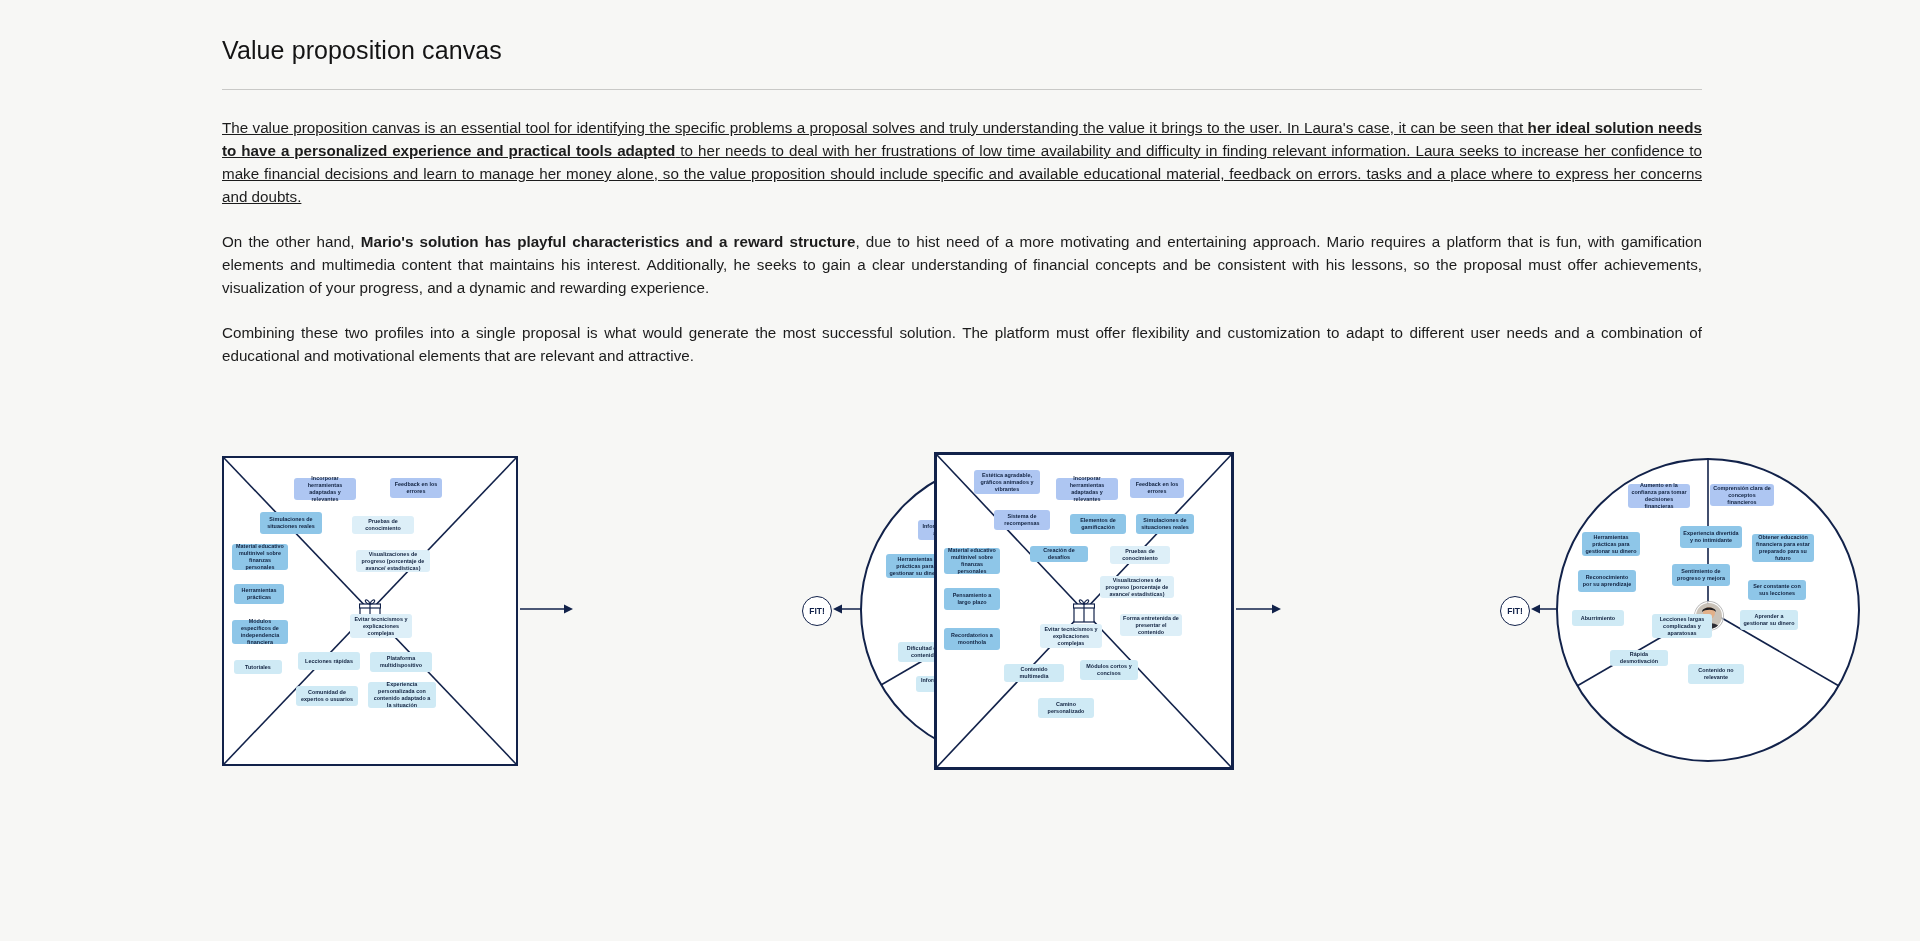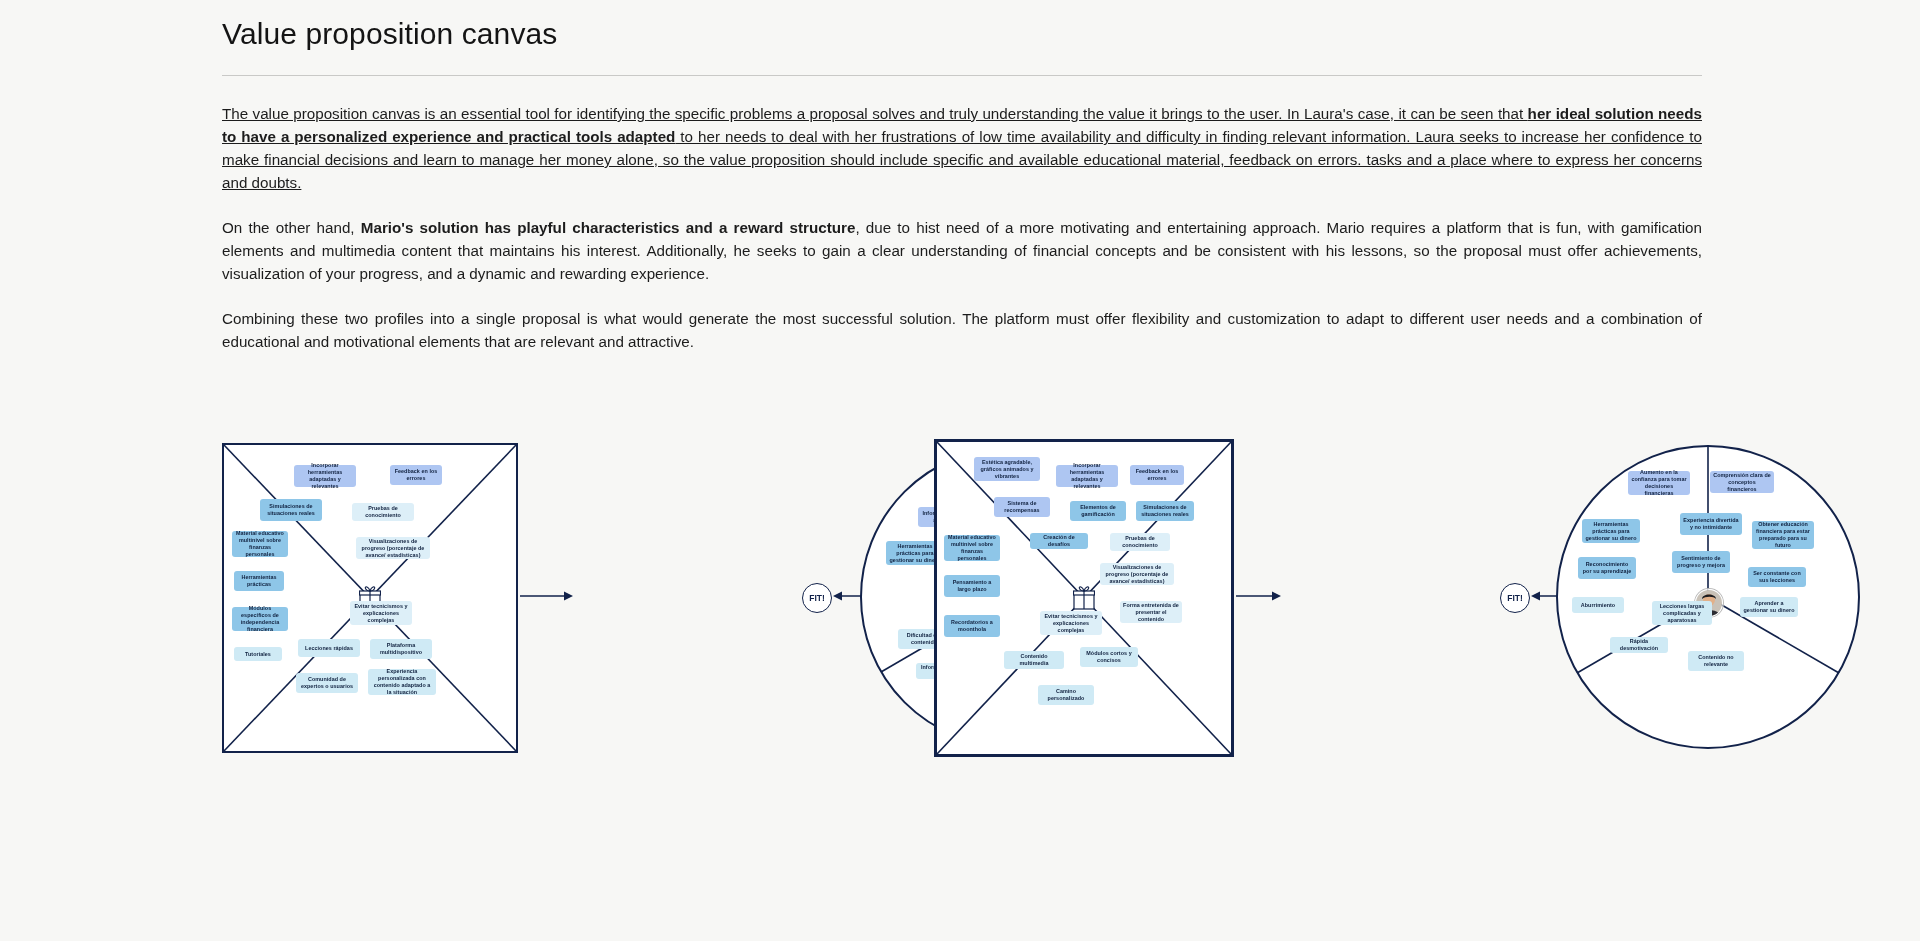--- a/index.html
+++ b/index.html
@@ -18,24 +18,24 @@
     height: 941px;
     background: #f7f7f5;
   }
   .content {
     position: absolute;
     left: 222px;
     top: 0;
     width: 1480px;
   }
   h1.title {
-    font-size: 30px;
+    font-size: 25px;
     font-weight: 400;
     letter-spacing: 0.1px;
-    margin: 17px 0 0 0;
+    margin: 36px 0 0 0;
     color: #141414;
   }
   .rule {
     margin-top: 24px;
     border-top: 1px solid #c9c9c7;
     width: 1480px;
   }
   p.para {
     font-size: 15.2px;
     line-height: 23px;
@@ -43,21 +43,21 @@
     margin: 22px 0 0 0;
     color: #1c1c1c;
   }
   p.para.first { margin-top: 26px; text-decoration: underline; }
   .bold { font-weight: bold; }
 
   
   .diagrams {
     position: absolute;
     left: 222px;
-    top: 435px;
+    top: 448px;
     width: 1480px;
     height: 340px;
     padding-left: 48px;
   }
   .unit {
     position: absolute;
     top: 0;
   }
   .square-wrap { position: absolute; }
   .square {

